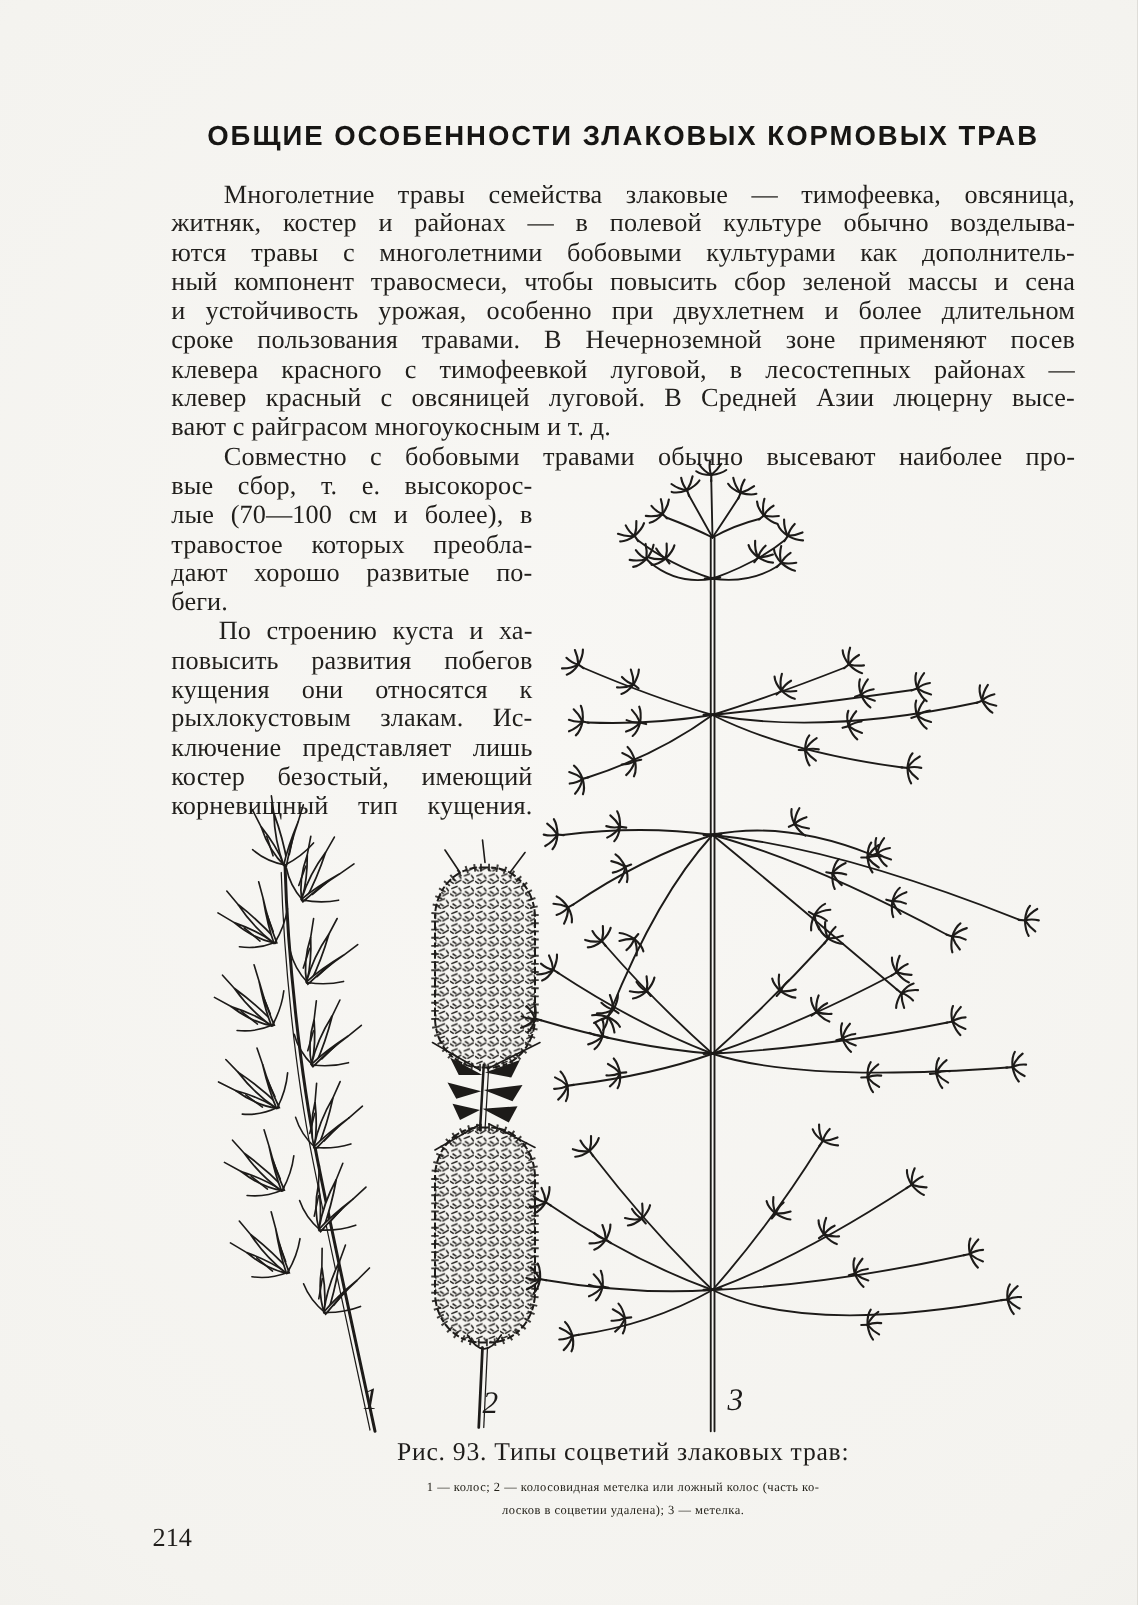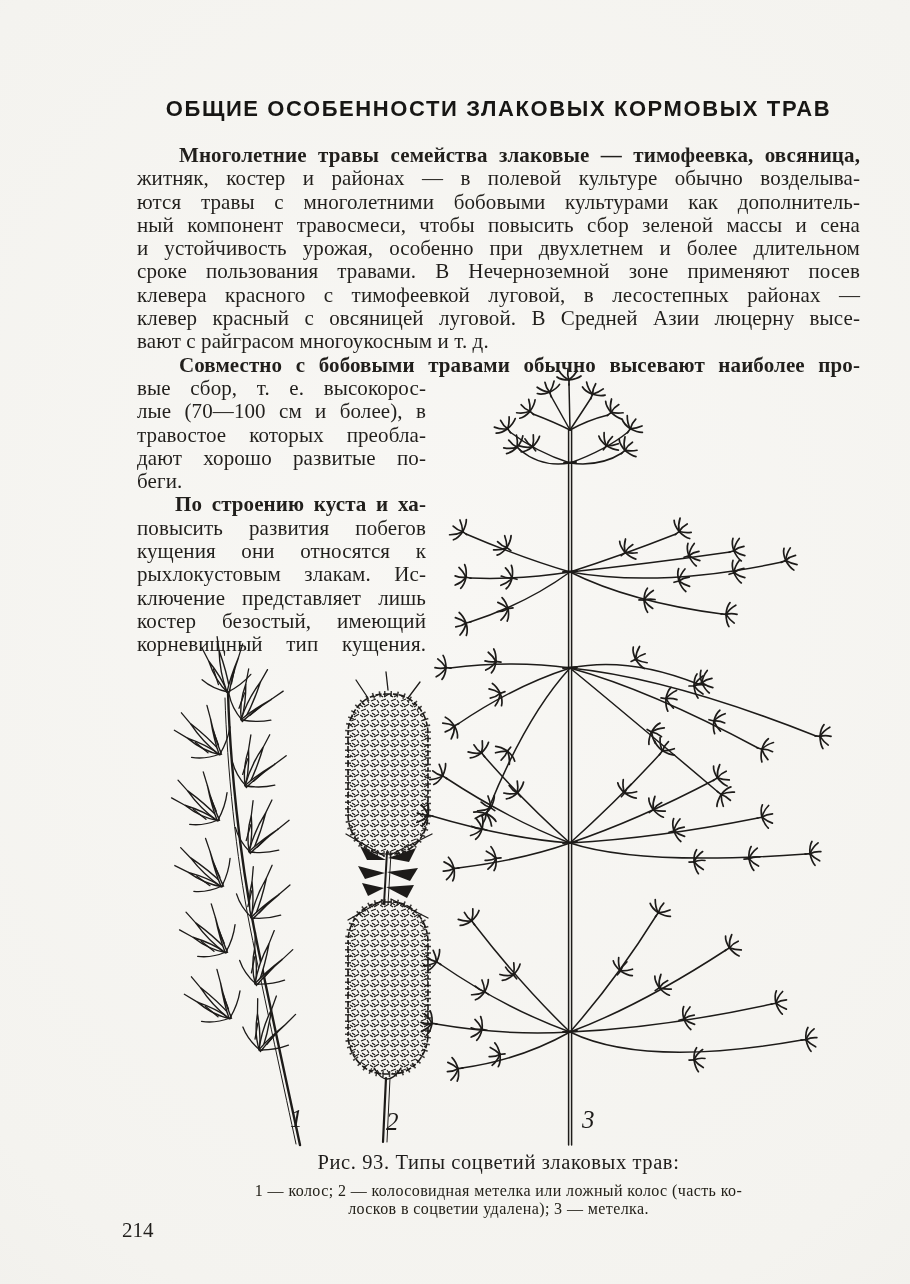--- a/index.html
+++ b/index.html
@@ -14,32 +14,32 @@
     text-align:center;
     font-family:"Liberation Sans","DejaVu Sans",sans-serif;
     font-weight:700; font-size:22px; letter-spacing:1.6px; color:#171614;
   }
   .block{position:absolute;}
   .jl{
     font-size:21px; line-height:23.3px; letter-spacing:.1px;
     text-align:justify; text-align-last:justify; white-space:nowrap;
   }
   .jl-end{text-align-last:left;}
-  .ind{text-indent:42px;font-weight:bold;}
+  .ind{text-indent:42px;}
   .p1{left:137px; top:144px; width:723px;}
   .p2intro{left:137px; top:354px; width:723px;}
   .ncol{left:137px; top:377px; width:289px;}
   .figsvg{position:absolute; left:170px; top:368px;}
   .caption{
     position:absolute; left:137px; top:1151px; width:723px;
     text-align:center; font-size:20.5px; letter-spacing:.6px; color:#1e1c1a;
   }
   .note{
     position:absolute; left:137px; top:1182px; width:723px;
-    text-align:center; font-size:16px; line-height:17.6px; letter-spacing:.4px; color:#232119;
+    text-align:center; font-size:10px; line-height:17.6px; letter-spacing:.4px; color:#232119;
   }
   .pagenum{position:absolute; left:122px; top:1218px; font-size:21px; color:#211f1c;}
   
   .ink{stroke:#1d1b19; fill:none; stroke-linecap:round; stroke-linejoin:round;}
   .br{stroke-width:1.5;}
   .sp{stroke:#1d1b19; fill:none; stroke-width:1.7; stroke-linecap:round;}
   .lf{fill:#f5f4f0; stroke:#1d1b19; stroke-width:1.4;}
   .ln{fill:none; stroke:#1d1b19; stroke-width:1.3; stroke-linecap:round;}
   .wedge{fill:#1d1b19; stroke:none;}
   .figlabel{font-family:"Liberation Serif",serif; font-style:italic; font-size:25px; fill:#1d1b19;}

